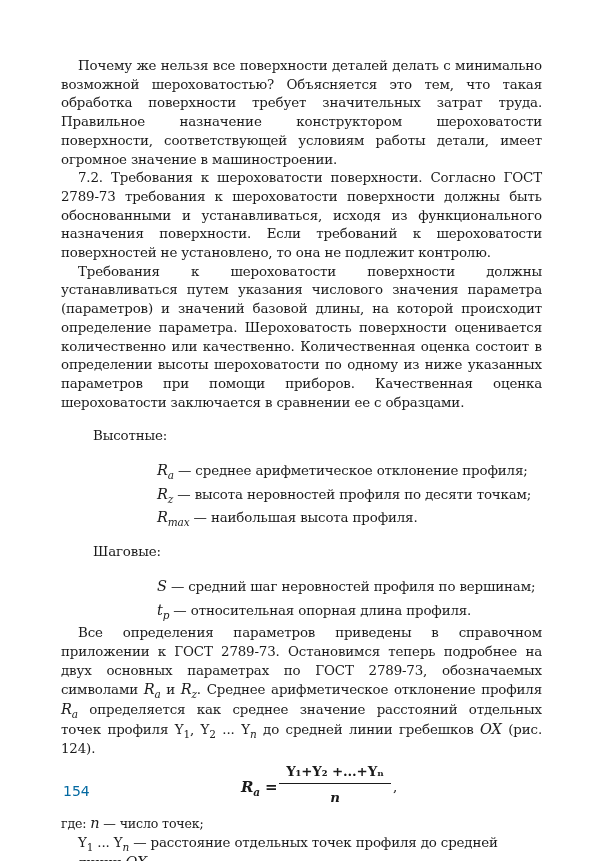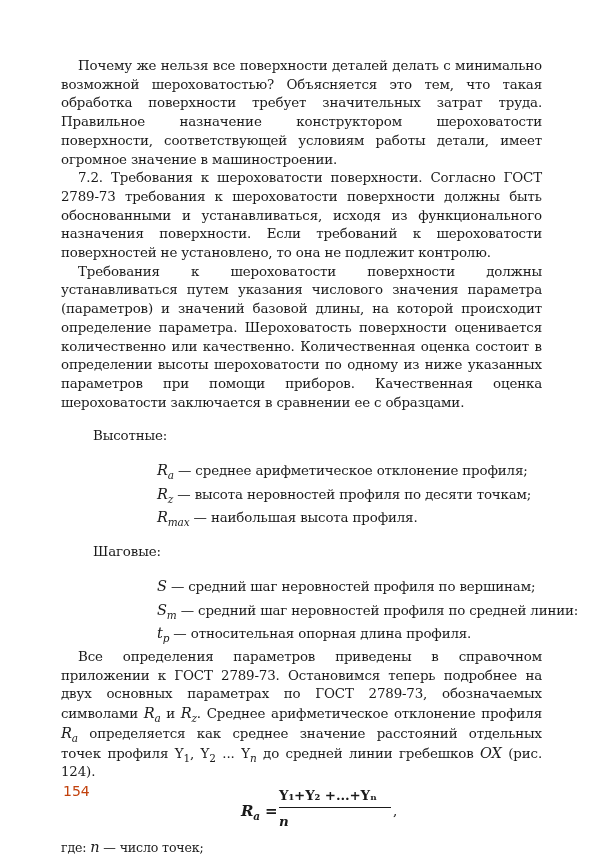--- a/index.html
+++ b/index.html
@@ -65,20 +65,21 @@
       height: 56px;
     }
     .formula-lhs {
       position: absolute;
       font-style: italic;
       font-size: 15px;
       font-weight: bold;
     }
     .fraction {
       position: absolute;
+      text-align: center;
     }
     .frac-num {
       display: block;
       font-weight: bold;
       font-size: 13.4px;
       white-space: nowrap;
     }
     .frac-bar {
       display: block;
       height: 1px;
@@ -101,21 +102,21 @@
     .where-line-2 {
       margin: 0;
       padding-left: 17px;
     }
     .page-number {
       position: absolute;
       left: 63px;
       top: 783px;
       font-family: "DejaVu Sans", "Liberation Sans", sans-serif;
       font-size: 14px;
-      color: #c2410c;
+      color: #0369a1;
     }
   </style>
 </head>
 <body>
 
 <div class="page">
 
   <p class="para">Почему же нельзя все поверхности деталей делать с минимально возможной шероховатостью? Объясняется это тем, что такая обработка поверхности требует значительных затрат труда. Правильное назначение конструктором шероховатости поверхности, соответствующей условиям работы детали, имеет огромное значение в машиностроении.</p>
 
   <p class="para"><span class="section-title">7.2. Требования к шероховатости поверхности.</span><span> Согласно ГОСТ 2789-73 требования к шероховатости поверхности должны быть обоснованными и устанавливаться, исходя из функционального назначения поверхности. Если требований к шероховатости поверхностей не установлено, то она не подлежит контролю.</span></p>
@@ -126,21 +127,20 @@
   <p class="group-label">Высотные:</p>
   <div class="def-list">
     <p class="def-item"><span class="sym">R</span><span class="sub">a</span><span> — среднее арифметическое отклонение профиля;</span></p>
     <p class="def-item"><span class="sym">R</span><span class="sub">z</span><span> — высота неровностей профиля по десяти точкам;</span></p>
     <p class="def-item"><span class="sym">R</span><span class="sub">max</span><span> — наибольшая высота профиля.</span></p>
   </div>
 
   <p class="group-label">Шаговые:</p>
   <div class="def-list">
     <p class="def-item"><span class="sym">S</span><span class="sub"></span><span> — средний шаг неровностей профиля по вершинам;</span></p>
-    <p class="def-item"><span class="sym">S</span><span class="sub">m</span><span> — средний шаг неровностей профиля по средней линии:</span></p>
     <p class="def-item"><span class="sym">t</span><span class="sub">p</span><span> — относительная опорная длина профиля.</span></p>
   </div>
 
   <p class="para"><span>Все определения параметров приведены в справочном приложении к ГОСТ 2789-73. Остановимся теперь подробнее на двух основных параметрах по ГОСТ 2789-73, обозначаемых символами </span><span class="sym">R</span><span class="sub">a</span><span> и </span><span class="sym">R</span><span class="sub">z</span><span>. Среднее арифметическое отклонение профиля </span><span class="sym">R</span><span class="sub">a</span><span> определяется как среднее значение расстояний отдельных точек профиля Y</span><span class="sub-up">1</span><span>, Y</span><span class="sub-up">2</span><span> ... Y</span><span class="sub">n</span><span> до средней линии гребешков </span><span class="sym">OX</span><span> (рис. 124).</span></p>
 
   <div class="formula">
     <span class="formula-lhs" style="left:180px; top:20px;"><span>R</span><span class="sub">a</span><span style="font-style:normal"> =</span></span>
     <span class="fraction" style="left:218px; top:4px; width:112px;">
       <span class="frac-num">Y₁+Y₂ +...+Yₙ</span>
       <span class="frac-bar"></span>

